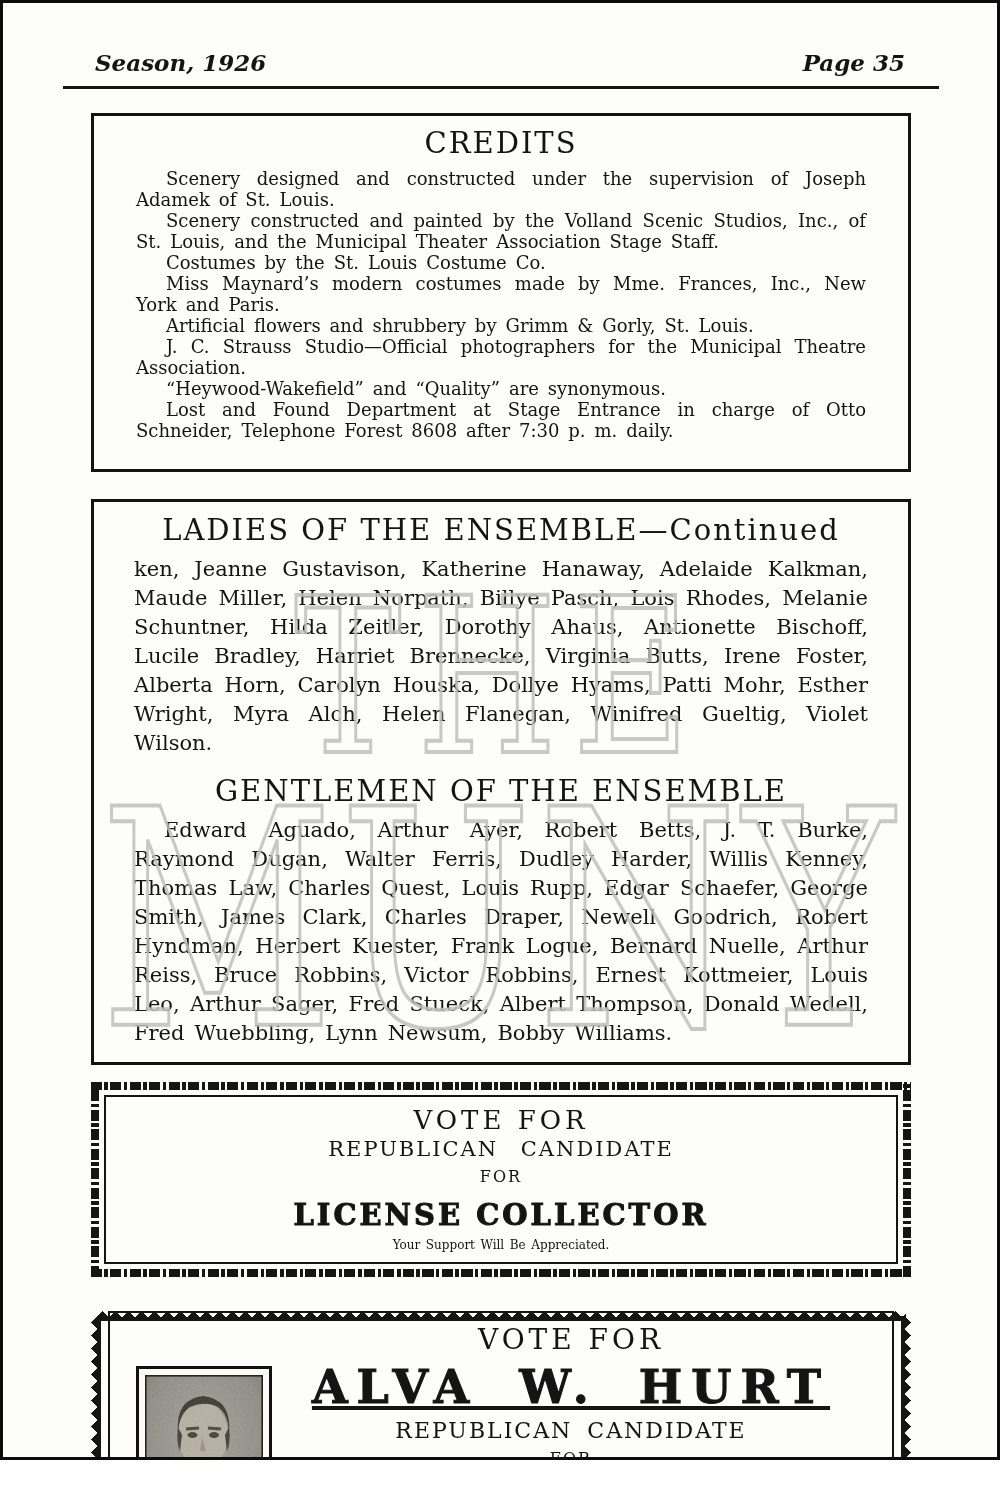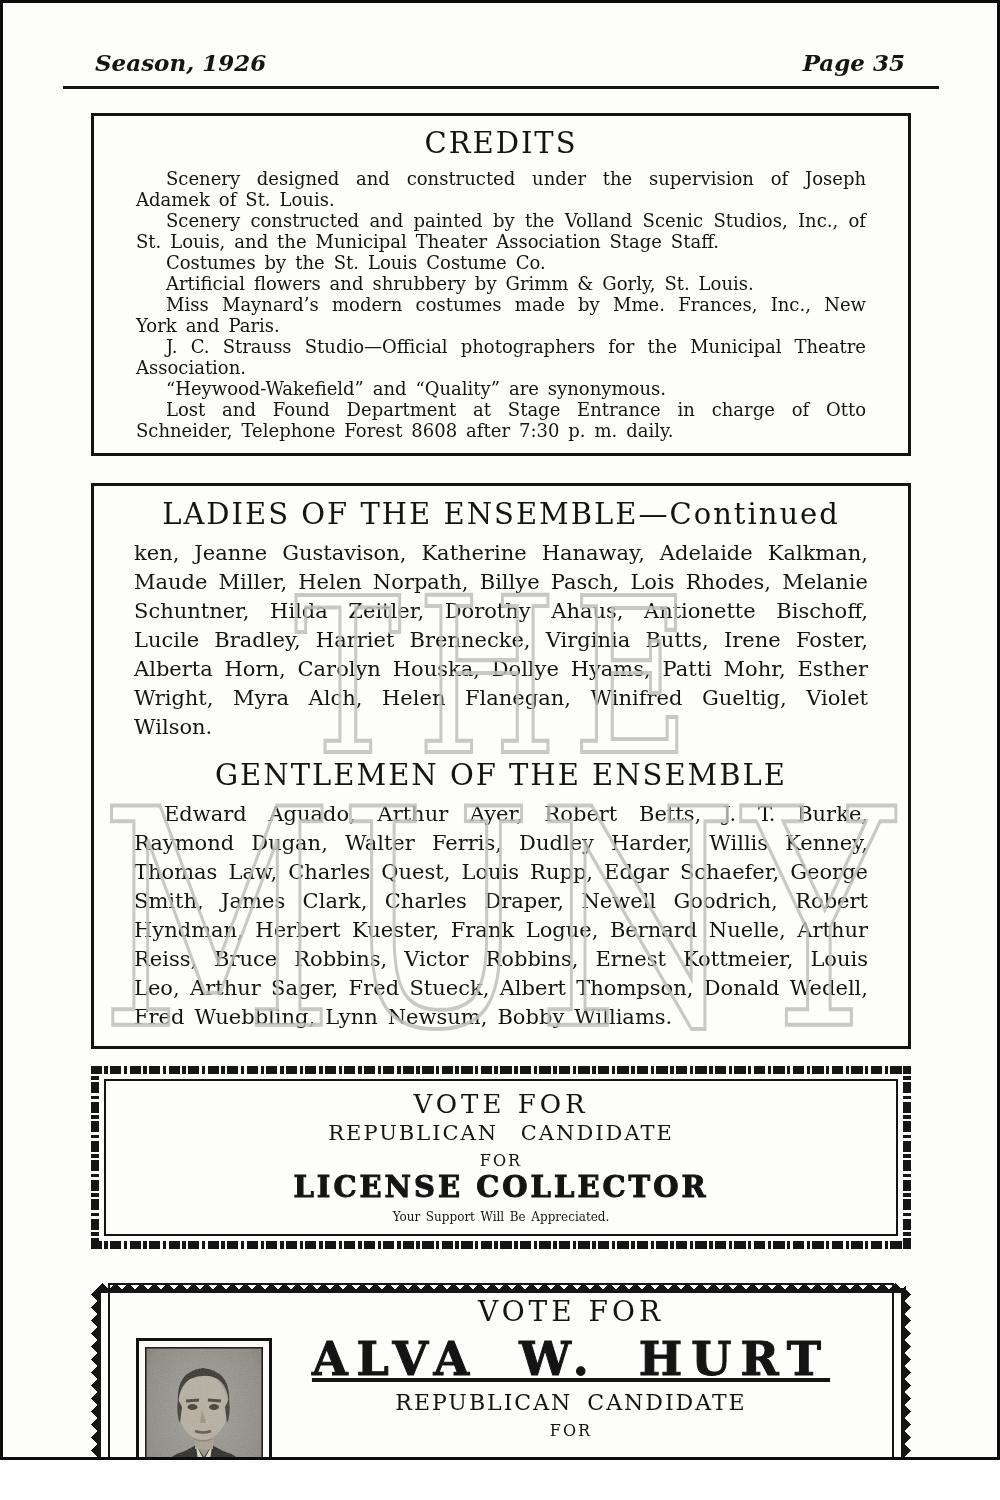--- a/index.html
+++ b/index.html
@@ -11,21 +11,21 @@
   
   .page-header {
     display:flex; justify-content:space-between; align-items:baseline;
     margin:46px 92px 0 92px; font-style:italic; font-weight:bold; font-size:23px;
   }
   .header-rule { margin:10px 58px 0 60px; border-top:3px solid #161616; }
 
   
   .box { width:820px; margin-left:88px; box-sizing:border-box; border:3px solid #131313; background:transparent; }
   .box h2 { text-align:center; font-weight:400; font-size:29px; letter-spacing:2px; margin:4px 0 8px 0; }
-  .credits-box { margin-top:24px; padding:6px 42px 12px 42px; }
+  .credits-box { margin-top:24px; padding:6px 42px 28px 42px; }
   .cred-p { margin:0; font-size:18px; line-height:21px; text-align:justify; text-indent:30px; word-spacing:0.18em; }
   .ensemble-box { margin-top:27px; padding:7px 40px 14px 40px; }
   .ens-p { margin:0; font-size:21px; line-height:29px; text-align:justify; word-spacing:0.16em; }
   .ens-p.ladies { text-indent:0; }
   .ens-p.gents  { text-indent:30px; }
   .gent-title { margin-top:16px !important; }
 
   
   .hahn-ad { position:relative; width:820px; margin:17px 0 0 88px; box-sizing:border-box; padding:13px; }
   .chain { position:absolute; background-color:transparent; }
@@ -34,21 +34,21 @@
   .chain-top { top:0; } .chain-bottom { bottom:0; }
   .chain-v { top:0; bottom:0; width:8px;
     background-image:repeating-linear-gradient(0deg,#151515 0 11px,transparent 11px 13.5px,#151515 13.5px 17px,transparent 17px 19.5px); }
   .chain-left { left:0; } .chain-right { right:0; }
   .hahn-inner { border:2px solid #141414; text-align:center; padding:8px 10px; }
   .vote-for { font-size:26px; letter-spacing:4px; margin:0; font-weight:400; }
   .hahn-name { font-size:50px; font-weight:bold; letter-spacing:2px; word-spacing:18px; margin:2px 0 2px 0;
                -webkit-text-stroke:1.2px #141414; }
   .rep-cand { font-size:21px; letter-spacing:2px; word-spacing:14px; margin:2px 0 0 0; font-weight:400; }
   .for-line { font-size:16px; letter-spacing:2px; margin:6px 0 0 0; font-weight:400; }
-  .hahn-office { font-size:29px; font-weight:bold; letter-spacing:3px; margin:0 0 0 0; -webkit-text-stroke:1px #141414; }
+  .hahn-office { font-size:29px; font-weight:bold; letter-spacing:3px; margin:12px 0 0 0; -webkit-text-stroke:1px #141414; }
   .hahn-tagline { font-size:12px; margin:6px 0 2px 0; word-spacing:0.15em; }
 
   
   .hurt-ad { position:relative; width:820px; margin:34px 0 0 88px; box-sizing:border-box; }
   .tooth { position:absolute; }
   .tooth-top { top:0; left:5px; right:5px; height:8px; border-bottom:2px solid #151515;
     background-image:conic-gradient(from 135deg at 50% 0%,#151515 0 90deg,transparent 0); background-size:13px 8px; }
   .tooth-bottom { bottom:0; left:5px; right:5px; height:8px; border-top:2px solid #151515;
     background-image:conic-gradient(from 315deg at 50% 100%,#151515 0 90deg,transparent 0); background-size:13px 8px; }
   .tooth-left { left:0; top:5px; bottom:5px; width:8px; border-right:2px solid #151515;
@@ -87,23 +87,23 @@
   <section class="box credits-box">
     <h2>CREDITS</h2>
     <div>
 
         <p class="cred-p">Scenery designed and constructed under the supervision of Joseph Adamek of St. Louis.</p>
 
         <p class="cred-p">Scenery constructed and painted by the Volland Scenic Studios, Inc., of St. Louis, and the Municipal Theater Association Stage Staff.</p>
 
         <p class="cred-p">Costumes by the St. Louis Costume Co.</p>
 
+        <p class="cred-p">Miss Maynard’s modern costumes made by Mme. Frances, Inc., New York and Paris.</p>
+
         <p class="cred-p">Artificial flowers and shrubbery by Grimm &amp; Gorly, St. Louis.</p>
-
-        <p class="cred-p">Miss Maynard’s modern costumes made by Mme. Frances, Inc., New York and Paris.</p>
 
         <p class="cred-p">J. C. Strauss Studio—Official photographers for the Municipal Theatre Association.</p>
 
         <p class="cred-p">“Heywood-Wakefield” and “Quality” are synonymous.</p>
 
         <p class="cred-p">Lost and Found Department at Stage Entrance in charge of Otto Schneider, Telephone Forest 8608 after 7:30 p. m. daily.</p>
       </div>
   </section>
 
   <section class="box ensemble-box">

